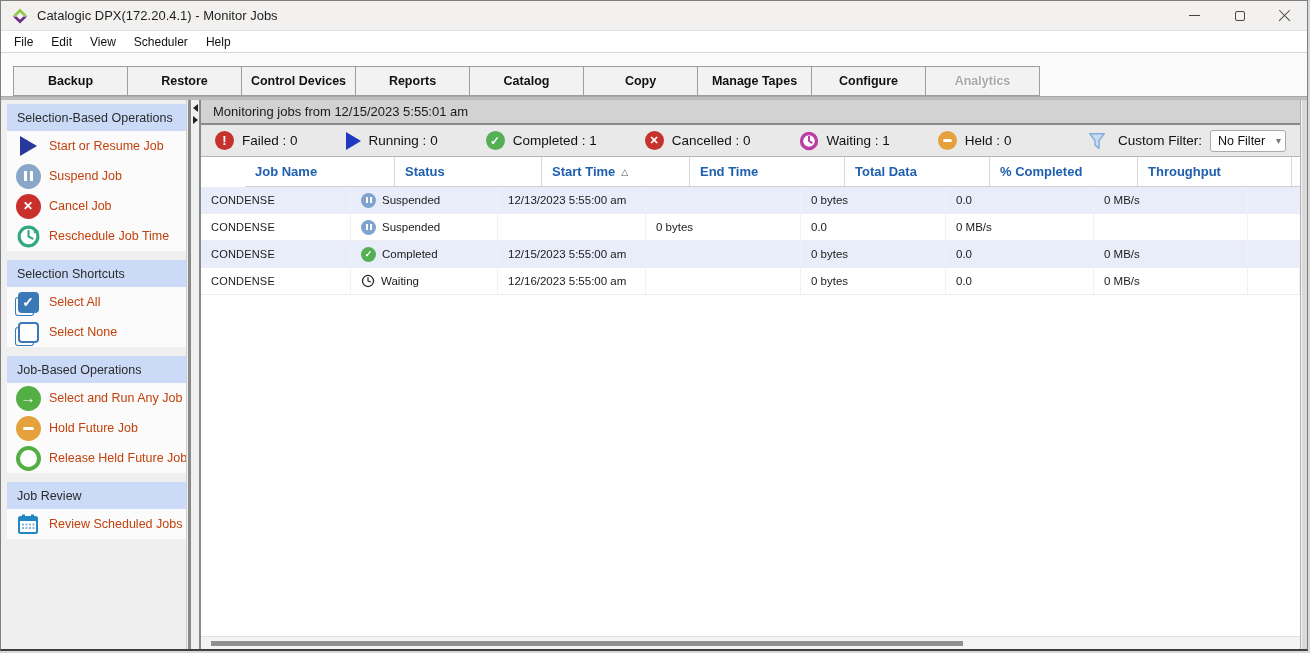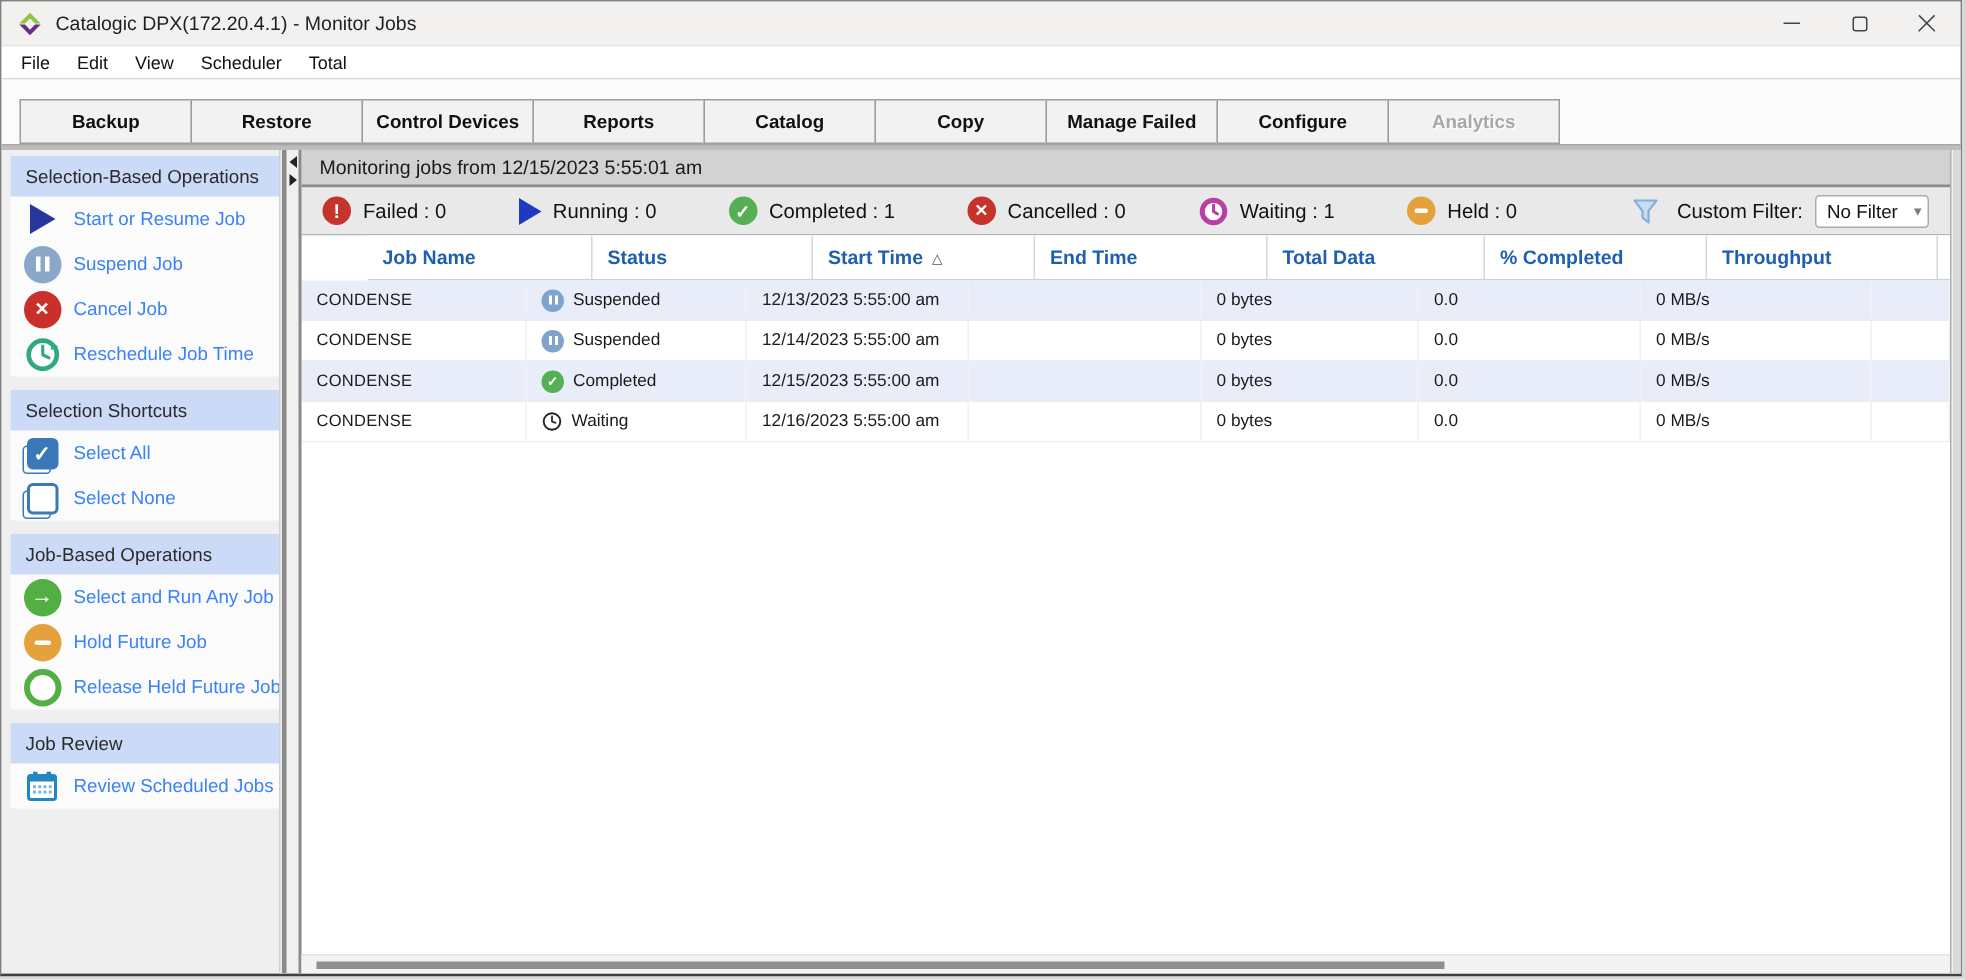--- a/index.html
+++ b/index.html
@@ -37,21 +37,21 @@
   
   .sidebar-wrap{width:190px;flex:0 0 auto;display:flex;background:#efefef;}
   .sidebar{width:212px;padding:4px 0 0 6px;overflow:hidden;}
   .section{background:#fbfbfb;margin-bottom:9px;width:204px;}
   .section-header{height:27px;background:#cbdbf7;display:flex;align-items:center;padding:0 6px 0 10px;cursor:default;}
   .section-title{font-size:12.5px;color:#2b2b2b;}
   .collapse-btn{margin-left:auto;width:19px;height:19px;border:1.4px solid #4a7ab5;border-radius:50%;color:#4a7ab5;display:flex;align-items:center;justify-content:center;cursor:default;background:#f2f7ff;}
   .collapse-btn::before{content:"\00AB";font-size:13px;font-weight:bold;transform:rotate(90deg);margin-top:-2px;}
   .side-item{height:30px;display:flex;align-items:center;cursor:default;}
   .side-ic{width:42px;display:flex;align-items:center;justify-content:center;flex:0 0 auto;}
-  .side-label{font-size:12.5px;color:#3b82f6;}
+  .side-label{font-size:12.5px;color:#c2410c;}
 
   .tri-play{width:0;height:0;border-left:17px solid #28379b;border-top:10px solid transparent;border-bottom:10px solid transparent;}
   .circle{border-radius:50%;display:flex;align-items:center;justify-content:center;color:#fff;}
   .ic-pause{width:25px;height:25px;background:#8aa7ca;}
   .ic-pause::before{content:"";width:3px;height:10px;background:#fff;box-shadow:6px 0 0 #fff;transform:translateX(-3px);}
   .ic-cancel{width:25px;height:25px;background:#c9302c;}
   .ic-cancel::before{content:"\2715";font-size:12px;font-weight:bold;}
   .ic-run{width:25px;height:25px;background:#53ae43;}
   .ic-run::before{content:"\2192";font-size:15px;font-weight:bold;margin-top:-2px;}
   .ic-hold{width:25px;height:25px;background:#e5a23c;}
@@ -138,31 +138,31 @@
           <span class="glyph-close"></span>
         </div>
     </div>
   </div>
 
   <div class="menubar">
     <span class="menu-item">File</span>
     <span class="menu-item">Edit</span>
     <span class="menu-item">View</span>
     <span class="menu-item">Scheduler</span>
-    <span class="menu-item">Total</span>
+    <span class="menu-item">Help</span>
   </div>
 
   <div class="tabbar">
     <div class="tab first">Backup</div>
     <div class="tab">Restore</div>
     <div class="tab">Control Devices</div>
     <div class="tab">Reports</div>
     <div class="tab">Catalog</div>
     <div class="tab">Copy</div>
-    <div class="tab">Manage Failed</div>
+    <div class="tab">Manage Tapes</div>
     <div class="tab">Configure</div>
     <div class="tab disabled">Analytics</div>
   </div>
   <div class="tabstrip"></div>
 
   <div class="content">
 
     <div class="sidebar-wrap">
       <div class="sidebar">
 
@@ -375,21 +375,20 @@
             <div class="td">0 MB/s</div>
             <div class="td"></div>
           </div>
 
           <div class="trow">
             <div class="td job">CONDENSE</div>
             <div class="td">
                 <span class="circle row-ic ric-susp"></span>
                 <span>Suspended</span>
               </div>
-            <div class="td">12/14/2023 5:55:00 am</div>
             <div class="td"></div>
             <div class="td">0 bytes</div>
             <div class="td">0.0</div>
             <div class="td">0 MB/s</div>
             <div class="td"></div>
           </div>
 
           <div class="trow alt">
             <div class="td job">CONDENSE</div>
             <div class="td">

